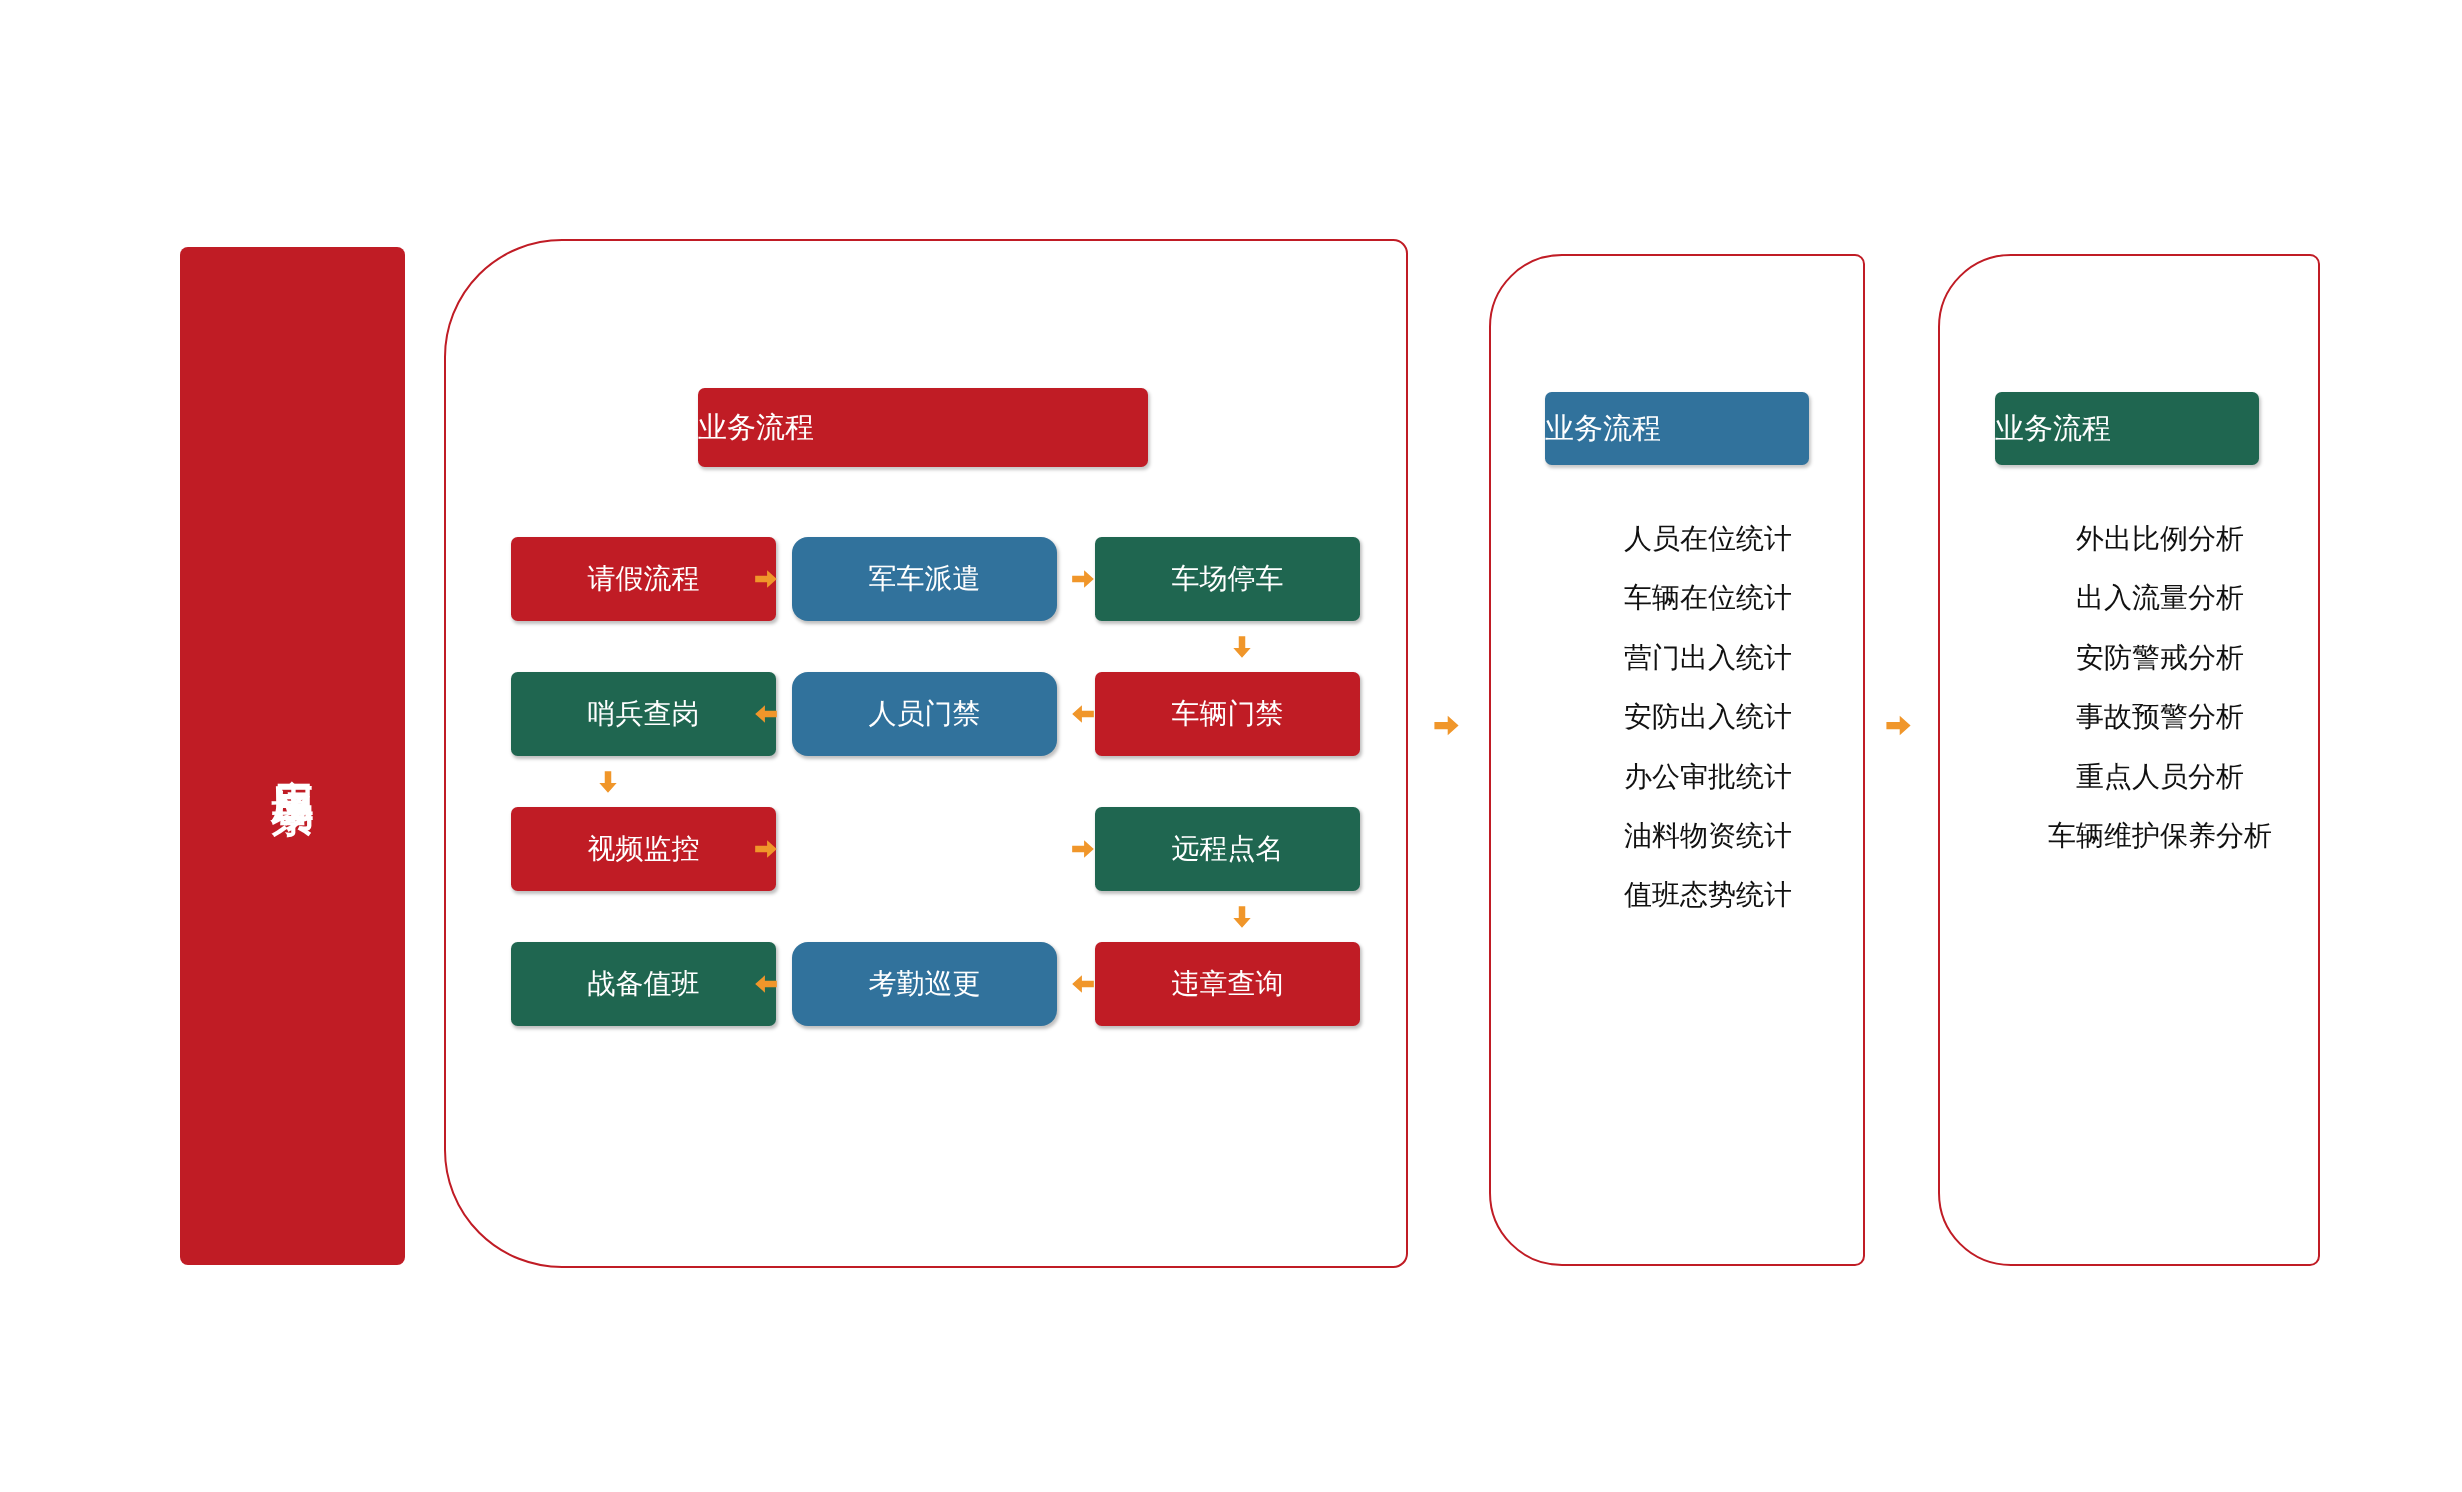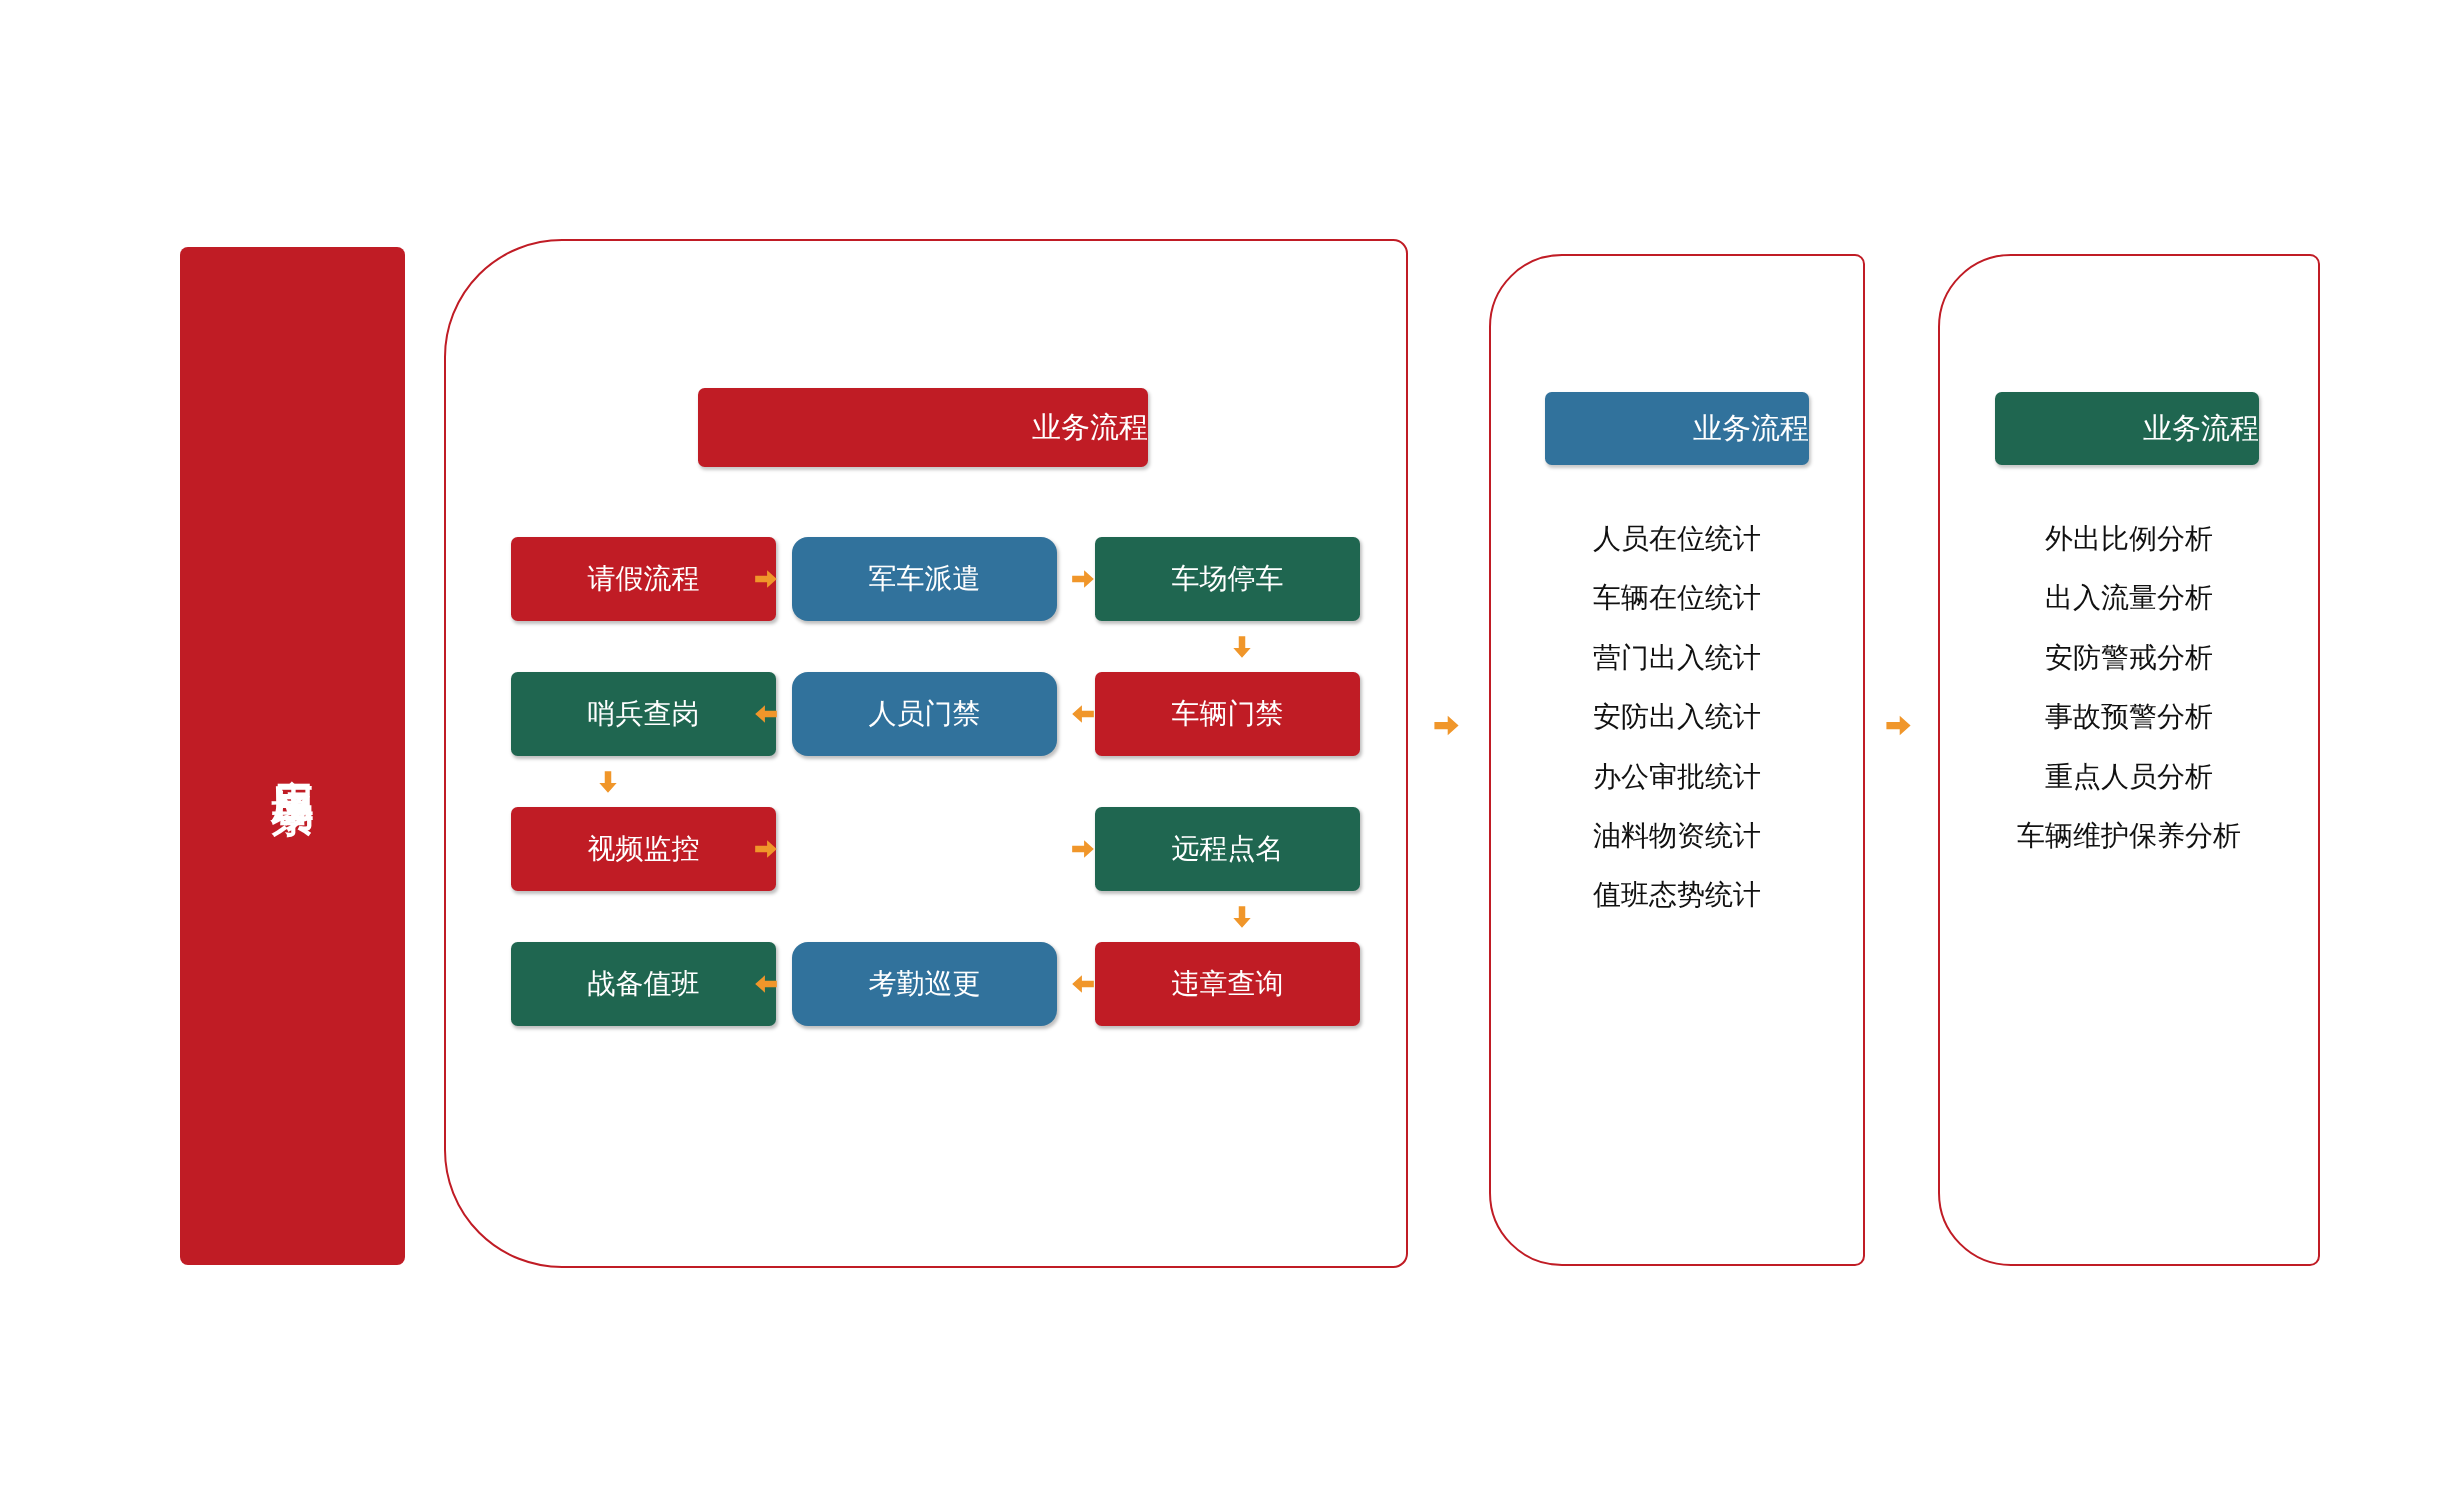--- a/index.html
+++ b/index.html
@@ -25,21 +25,21 @@
   }
   #flow-panel{ left:444px; top:239px; width:964px; height:1029px;
                border-radius:118px 14.6px 14.6px 118px; }
   #stats-panel{ left:1489px; top:254px; width:376px; height:1012px;
                 border-radius:73px 10px 10px 73px; }
   #analysis-panel{ left:1938px; top:254px; width:382px; height:1012px;
                    border-radius:73px 10px 10px 73px; }
 
   
   .chip{
-    position:absolute; display:flex; align-items:center; justify-content:flex-end;
+    position:absolute; display:flex; align-items:center; justify-content:flex-start;
     color:#ffffff; font-size:29px; font-weight:400; border-radius:6.7px;
     box-shadow:1.7px 2.2px 3.4px rgba(0,0,0,0.22);
   }
   #flow-header{ left:698px; top:388px; width:450px; height:79px; background:#C01C25; }
   #stats-header{ left:1545px; top:392px; width:264px; height:73px; background:#31729C; }
   #analysis-header{ left:1995px; top:392px; width:264px; height:73px; background:#1F6650; }
 
   
   #flow-grid{ position:absolute; left:475px; top:537px; width:899px; }
   .flow-row{ position:relative; height:84px; margin-bottom:51px; }
@@ -62,21 +62,21 @@
   .h-arrow.a1{ left:595px; }
   .v-arrow{ position:absolute; width:26px; height:26px; }
   .v-arrow.left{ left:120px; }
   .v-arrow.right{ left:754px; }
   .v-arrow.below{ top:97px; }
   .link-arrow{ position:absolute; width:29px; height:29px; top:711px; }
   #link-1{ left:1432px; }
   #link-2{ left:1884px; }
 
   
-  .list{ position:absolute; text-align:center; color:#111111; font-size:28px; }
+  .list{ position:absolute; text-align:center; color:#111111; font-size:28px;padding-left:31px; }
   .list .row{ margin-bottom:21.4px; white-space:nowrap; }
   #stats-list{ left:1489px; top:520px; width:376px; }
   #analysis-list{ left:1938px; top:520px; width:382px; }
 </style>
 </head>
 <body>
 
 <div id="scenario-banner">
   <div class="vtext">应用场景</div>
 </div>

